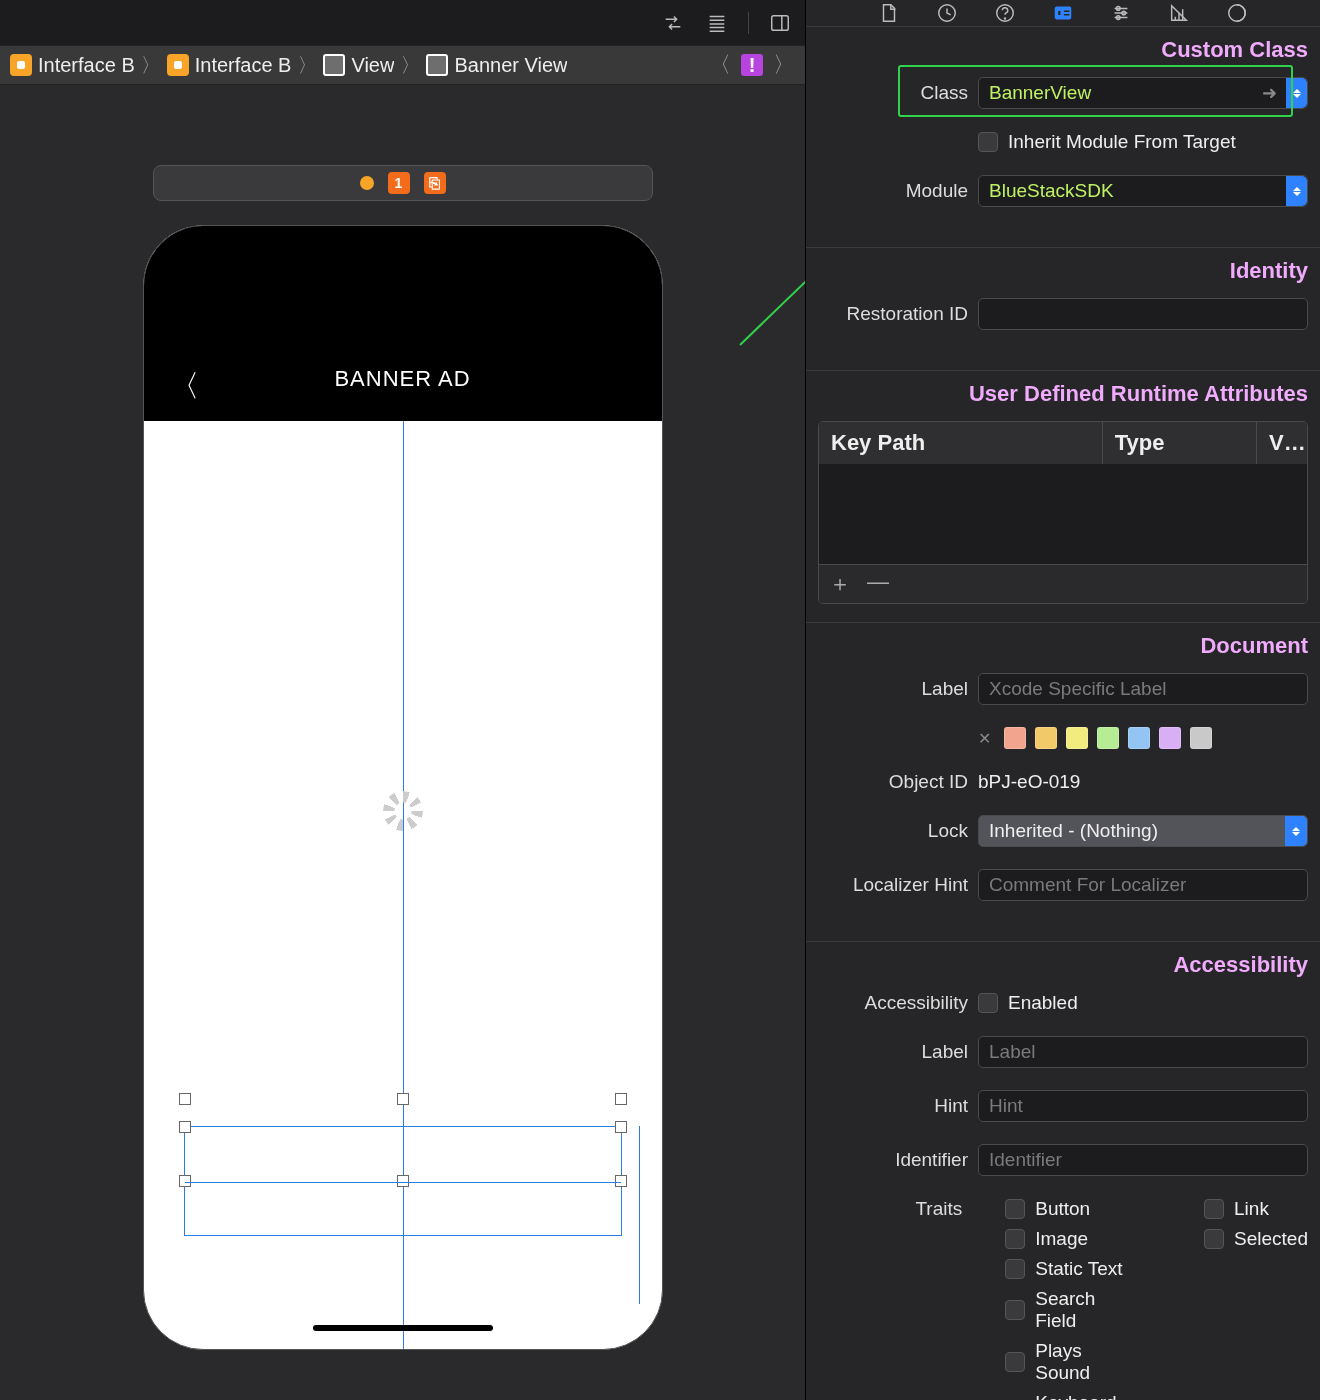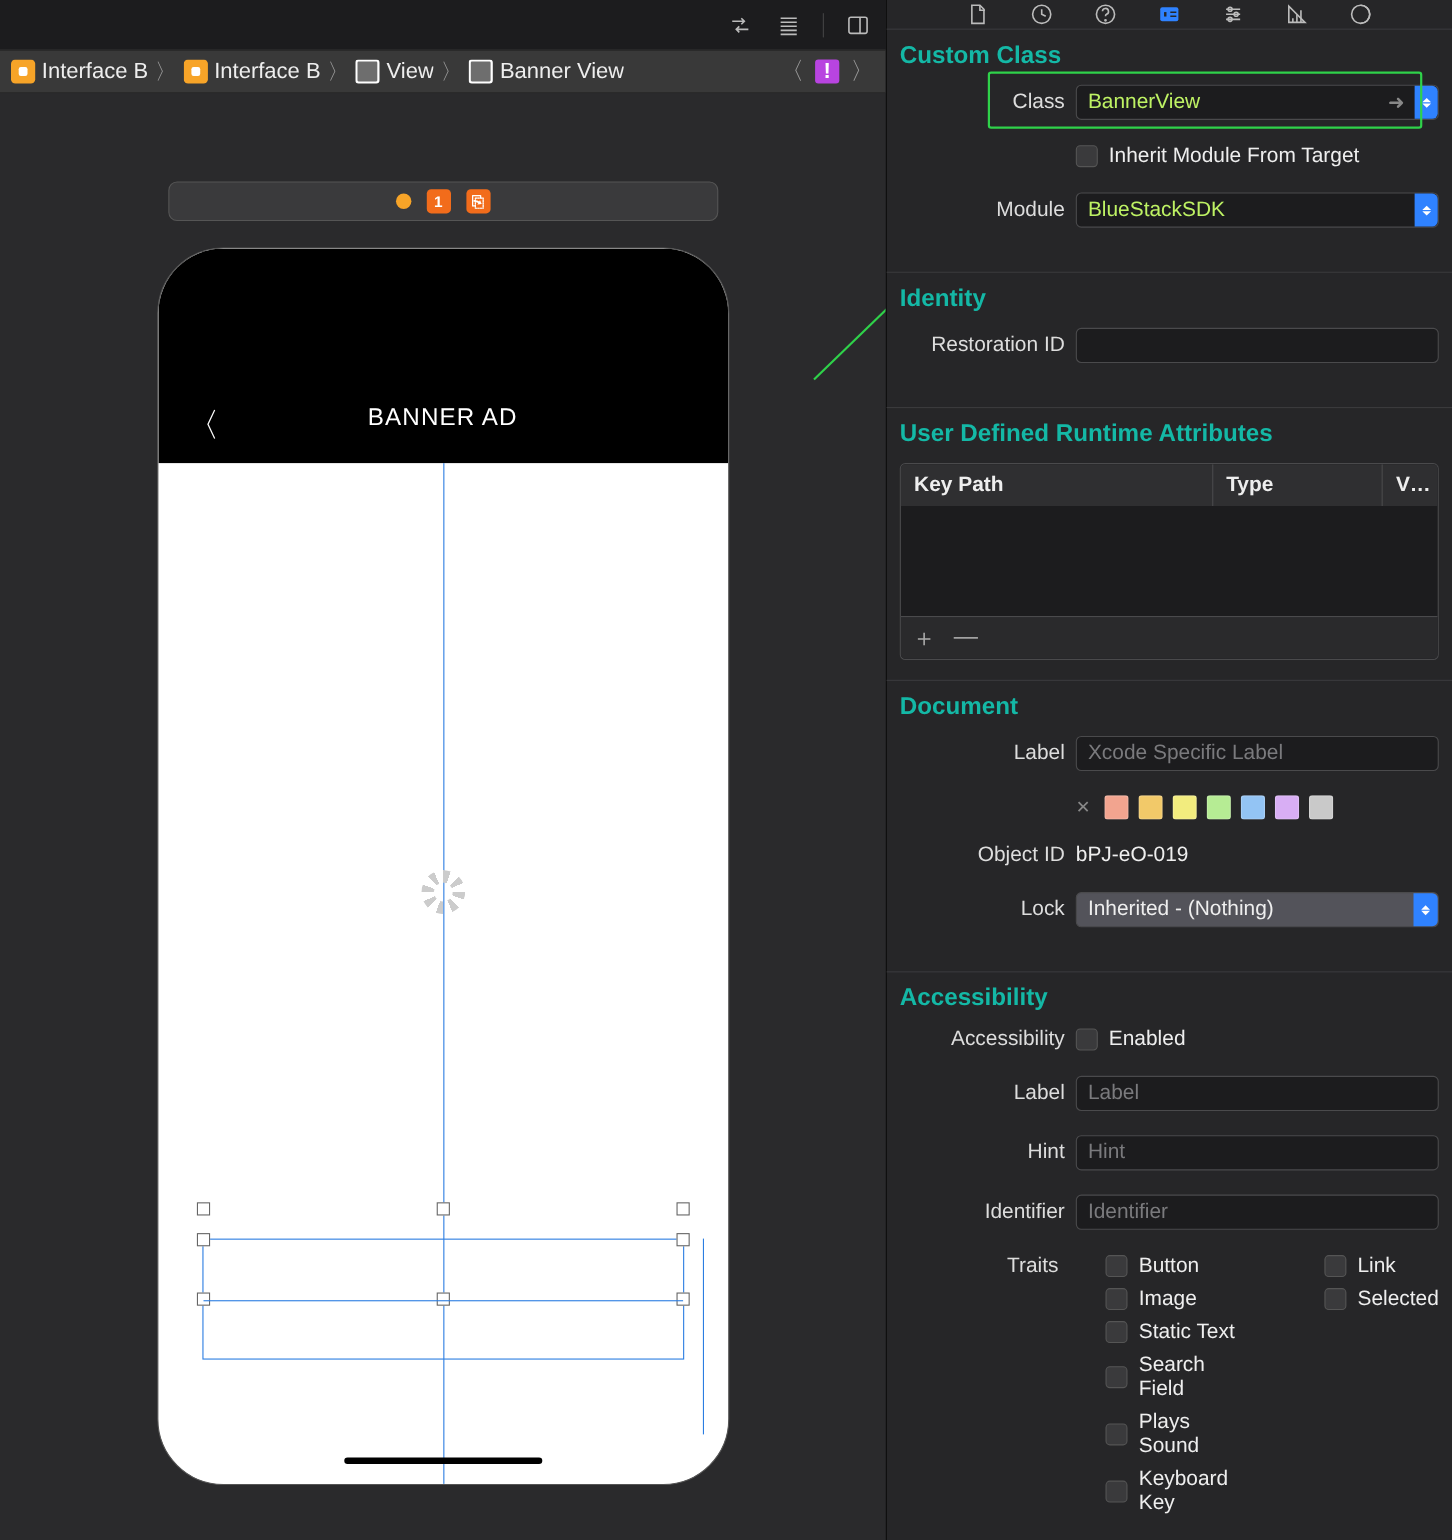--- a/index.html
+++ b/index.html
@@ -169,22 +169,23 @@
   .insp-tab { width:26px;height:26px;display:inline-flex;align-items:center;justify-content:center;color:#bbb;}
   .insp-tab.active { color:#2f82ff; }
   .insp-tab svg { width:22px;height:22px;stroke:currentColor;fill:none;stroke-width:1.6;}
   .panel-section {
     border-bottom:1px solid #3a3a3c;
     padding:10px 12px 18px 12px;
   }
   .panel-section h3 {
     font-size:22px;
     font-weight:700;
-    color:#14b8a6;
+    color:#f0abfc;
     margin-bottom:14px;
+    text-align:right;
   }
   .row {
     display:flex;
     align-items:center;
     margin-bottom:22px;
     gap:10px;
   }
   .row-label {
     width:150px;
     text-align:right;
@@ -237,21 +238,21 @@
   .rta-table {
     border:1px solid #4a4a4c;
     border-radius:5px;
     overflow:hidden;
     background:#1c1c1e;
   }
   .rta-head{
     display:flex;background:#2f2f31;
   }
   .rta-head div{
-    padding:8px 12px;font-size:19px;font-weight:600;color:#eee;border-right:1px solid #4a4a4c;
+    padding:8px 12px;font-size:22px;font-weight:600;color:#eee;border-right:1px solid #4a4a4c;
   }
   .rta-body{height:100px;}
   .rta-foot{
     display:flex;gap:16px;padding:4px 10px;background:#2a2a2c;border-top:1px solid #4a4a4c;
     color:#aaa;font-size:22px;
   }
   
   .swatch-row{display:flex;gap:9px;align-items:center;}
   .swatch{width:22px;height:22px;border-radius:3px;border:1px solid rgba(255,255,255,.2);}
   .swatch-x{color:#888;font-size:16px;margin-right:4px;}
@@ -481,20 +482,26 @@
       <div class="row-label">Object ID</div>
       <div class="static-val">bPJ-eO-019</div>
     </div>
     <div class="row">
       <div class="row-label">Lock</div>
       <div class="field" style="background:#53535a;padding-right:0;">
         <span style="flex:1">Inherited - (Nothing)</span>
         <span class="dropdown-cap"></span>
       </div>
     </div>
+    <div class="row">
+      <div class="row-label">Localizer Hint</div>
+      <div class="field">
+          <input placeholder="Comment For Localizer" style="">
+        </div>
+    </div>
   </div>
 
   <div class="panel-section" style="border-bottom:none;">
     <h3>Accessibility</h3>
     <div class="row">
       <div class="row-label">Accessibility</div>
       <span class="chk"></span>
       <span class="chk-label">Enabled</span>
     </div>
     <div class="row">

